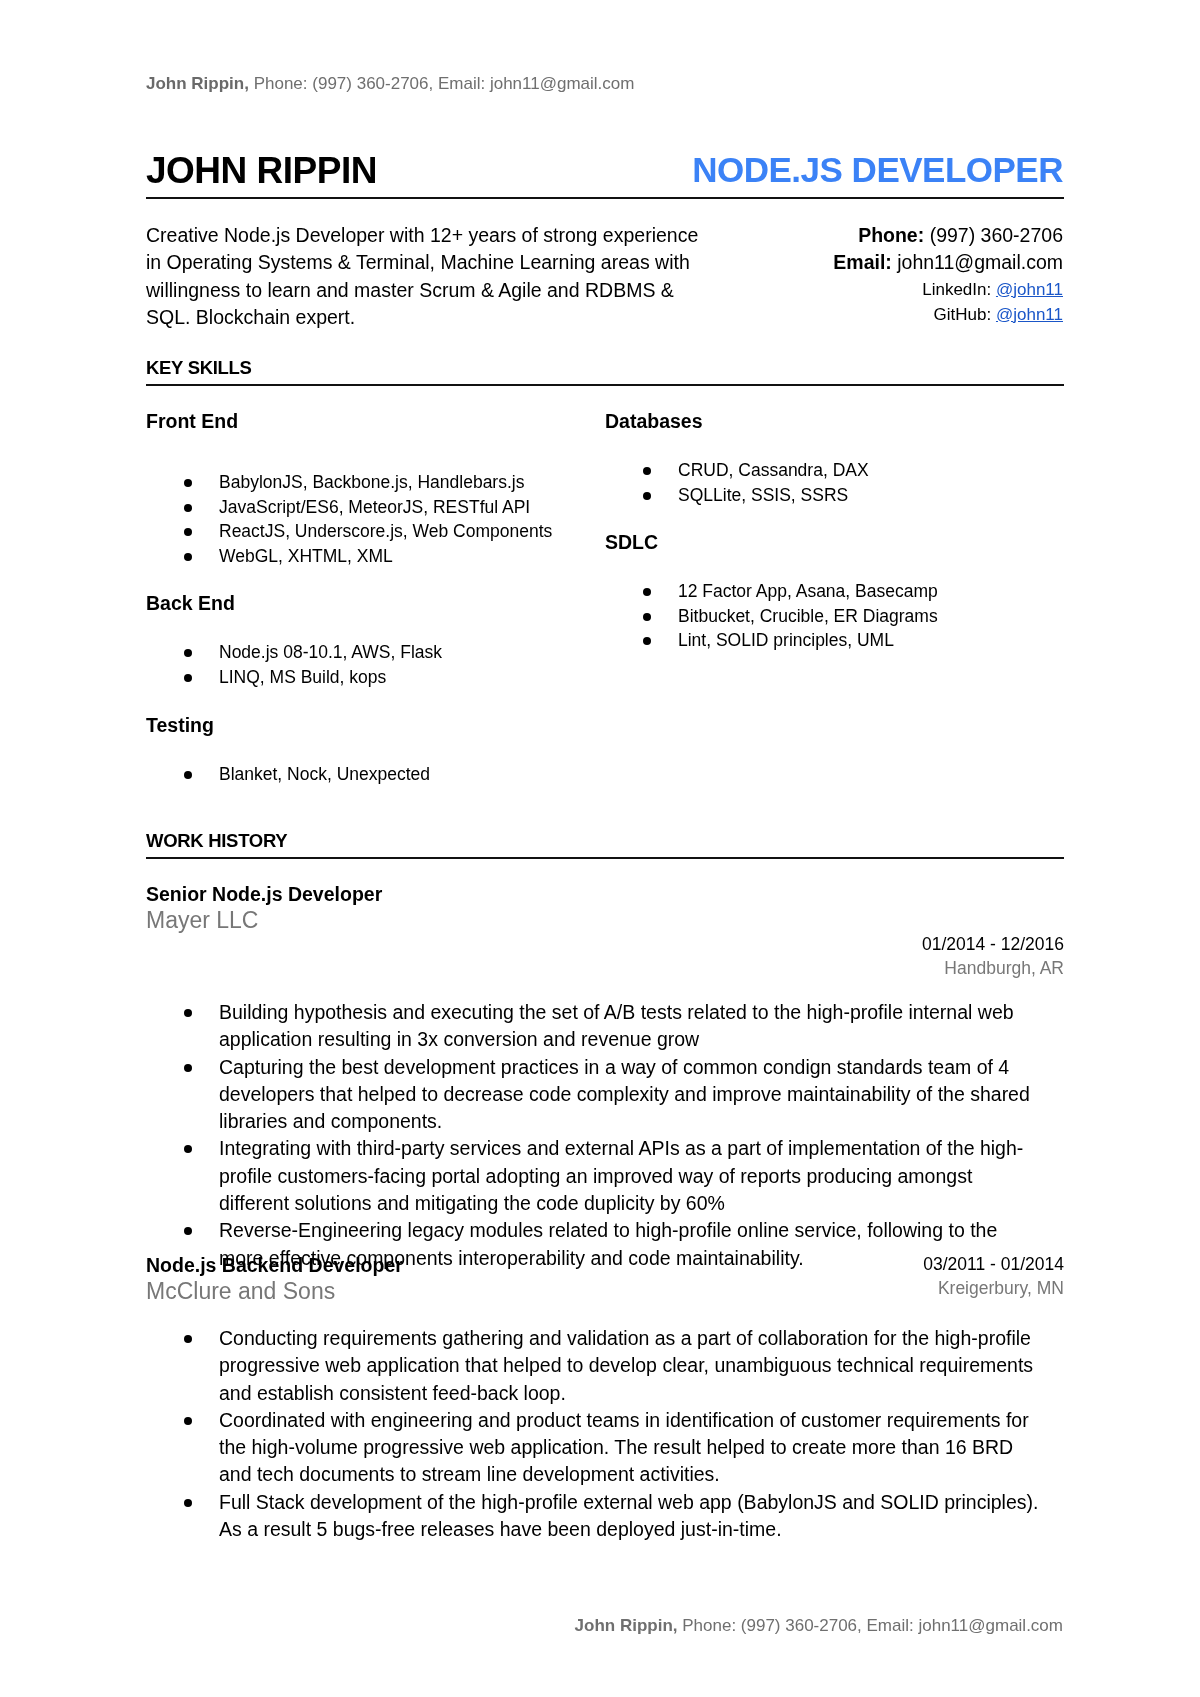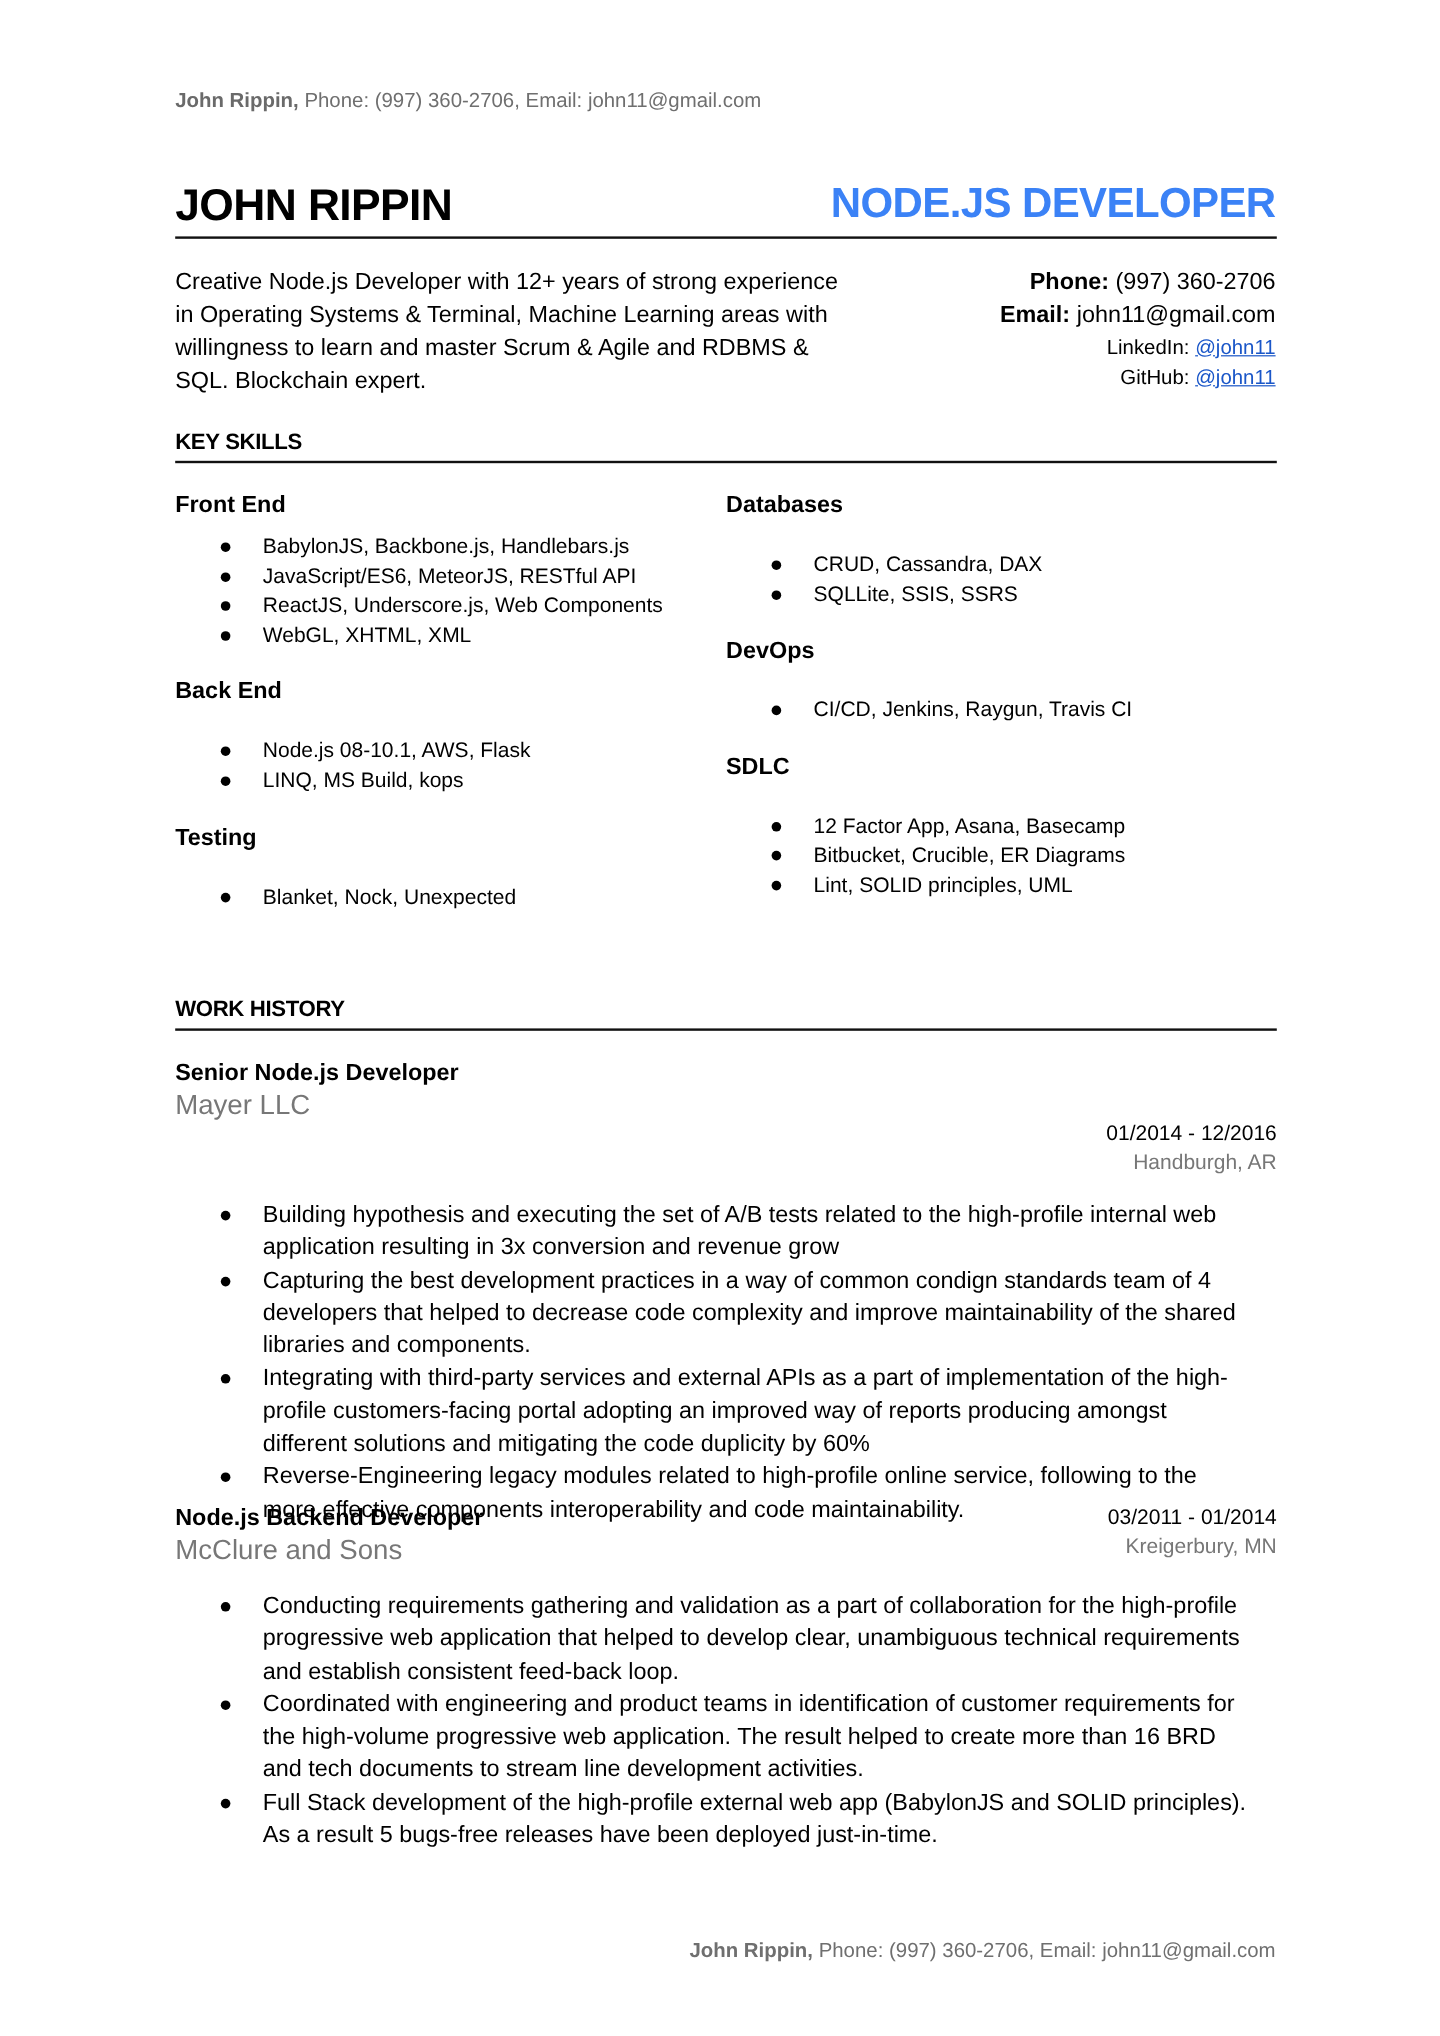--- a/index.html
+++ b/index.html
@@ -74,21 +74,21 @@
   <div class="small"><span>LinkedIn: </span><a>@john11</a></div>
   <div class="small"><span>GitHub: </span><a>@john11</a></div>
 </div>
 
 <div class="abs section-title" style="top:357px;">KEY SKILLS</div>
 <div class="abs rule" style="top:384px;"></div>
 
 <div class="abs" style="left:146px; top:410px; width:440px;">
   <div>
     <div class="skill-group-title">Front End</div>
-    <ul class="bul" style="margin-top:10px;">
+    <ul class="bul" style="margin-top:37px;">
       <li><span class="dot"></span><span>BabylonJS, Backbone.js, Handlebars.js</span></li>
       <li><span class="dot"></span><span>JavaScript/ES6, MeteorJS, RESTful API</span></li>
       <li><span class="dot"></span><span>ReactJS, Underscore.js, Web Components</span></li>
       <li><span class="dot"></span><span>WebGL, XHTML, XML</span></li>
     </ul>
   </div>
   <div style="margin-top:24px;">
     <div class="skill-group-title">Back End</div>
     <ul class="bul" style="margin-top:25px;">
       <li><span class="dot"></span><span>Node.js 08-10.1, AWS, Flask</span></li>
@@ -102,26 +102,20 @@
     </ul>
   </div>
 </div>
 
 <div class="abs" style="left:605px; top:410px; width:440px;">
   <div>
     <div class="skill-group-title">Databases</div>
     <ul class="bul" style="margin-top:25px;">
       <li><span class="dot"></span><span>CRUD, Cassandra, DAX</span></li>
       <li><span class="dot"></span><span>SQLLite, SSIS, SSRS</span></li>
-    </ul>
-  </div>
-  <div style="margin-top:24px;">
-    <div class="skill-group-title">DevOps</div>
-    <ul class="bul" style="margin-top:25px;">
-      <li><span class="dot"></span><span>CI/CD, Jenkins, Raygun, Travis CI</span></li>
     </ul>
   </div>
   <div style="margin-top:24px;">
     <div class="skill-group-title">SDLC</div>
     <ul class="bul" style="margin-top:25px;">
       <li><span class="dot"></span><span>12 Factor App, Asana, Basecamp</span></li>
       <li><span class="dot"></span><span>Bitbucket, Crucible, ER Diagrams</span></li>
       <li><span class="dot"></span><span>Lint, SOLID principles, UML</span></li>
     </ul>
   </div>

